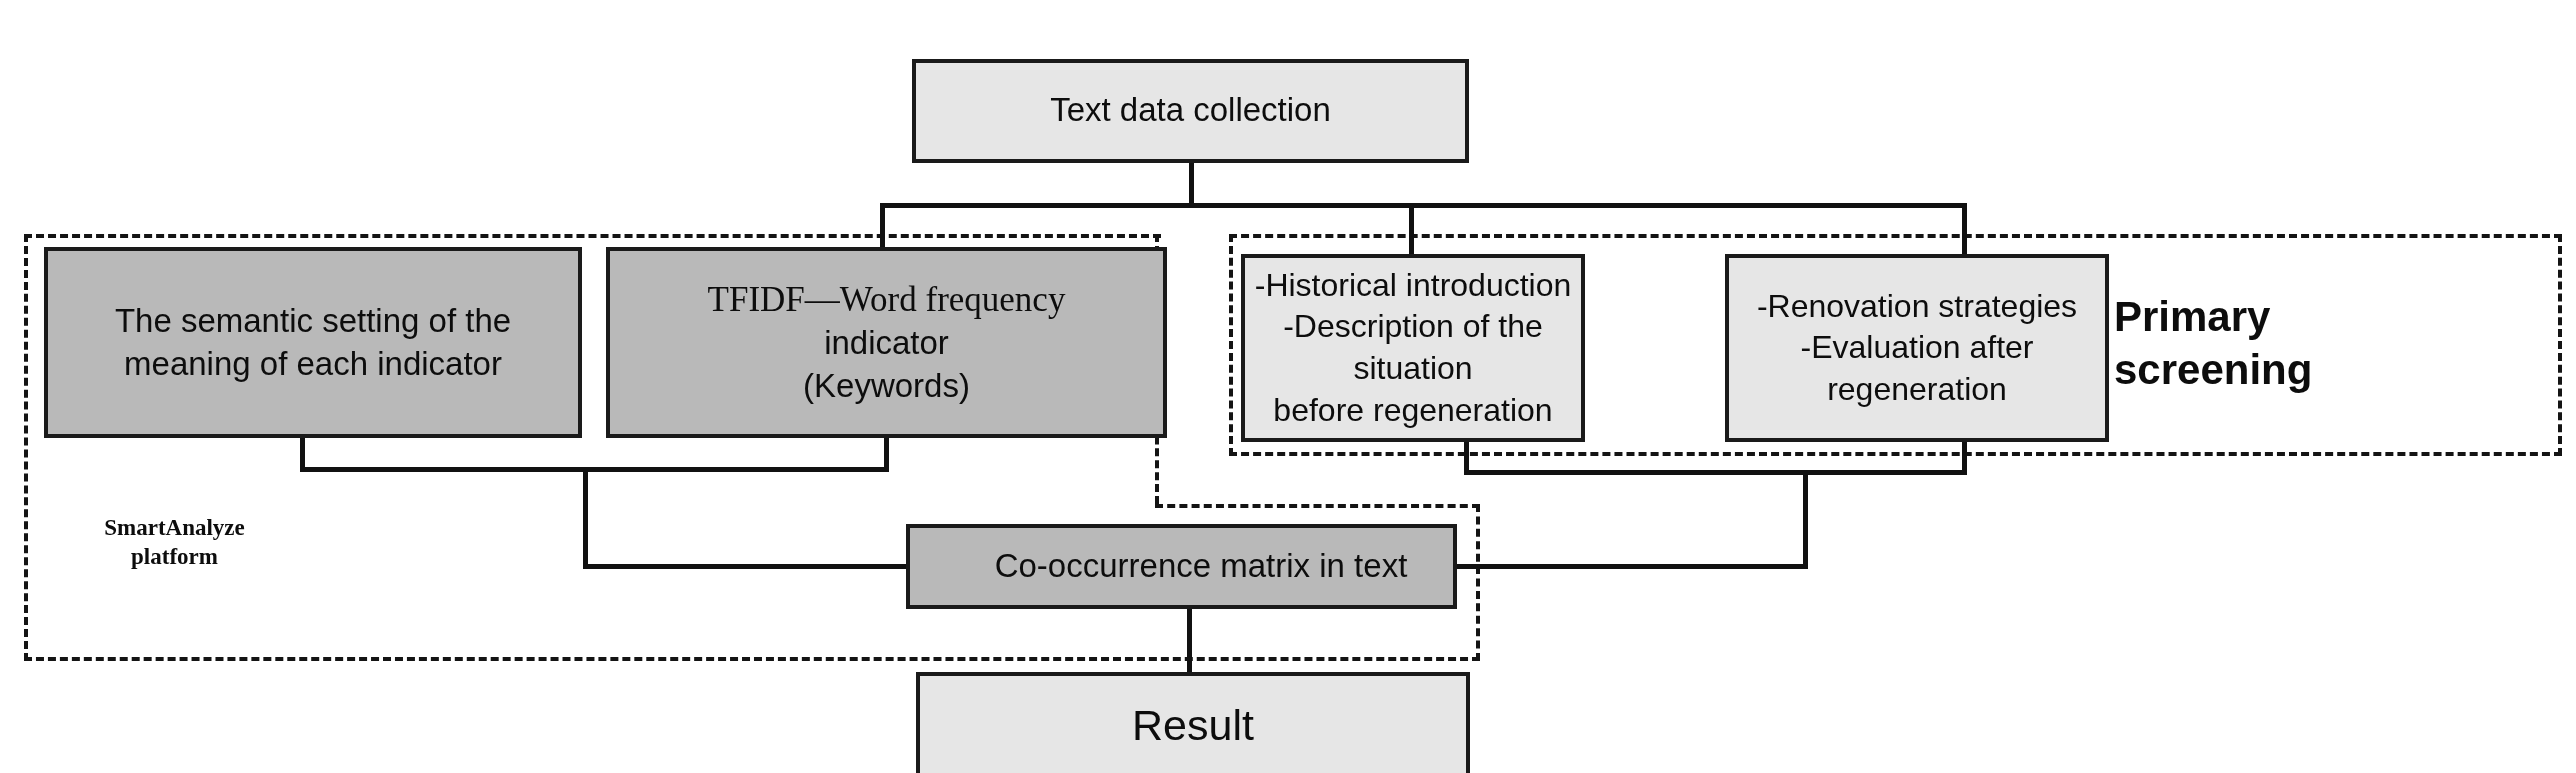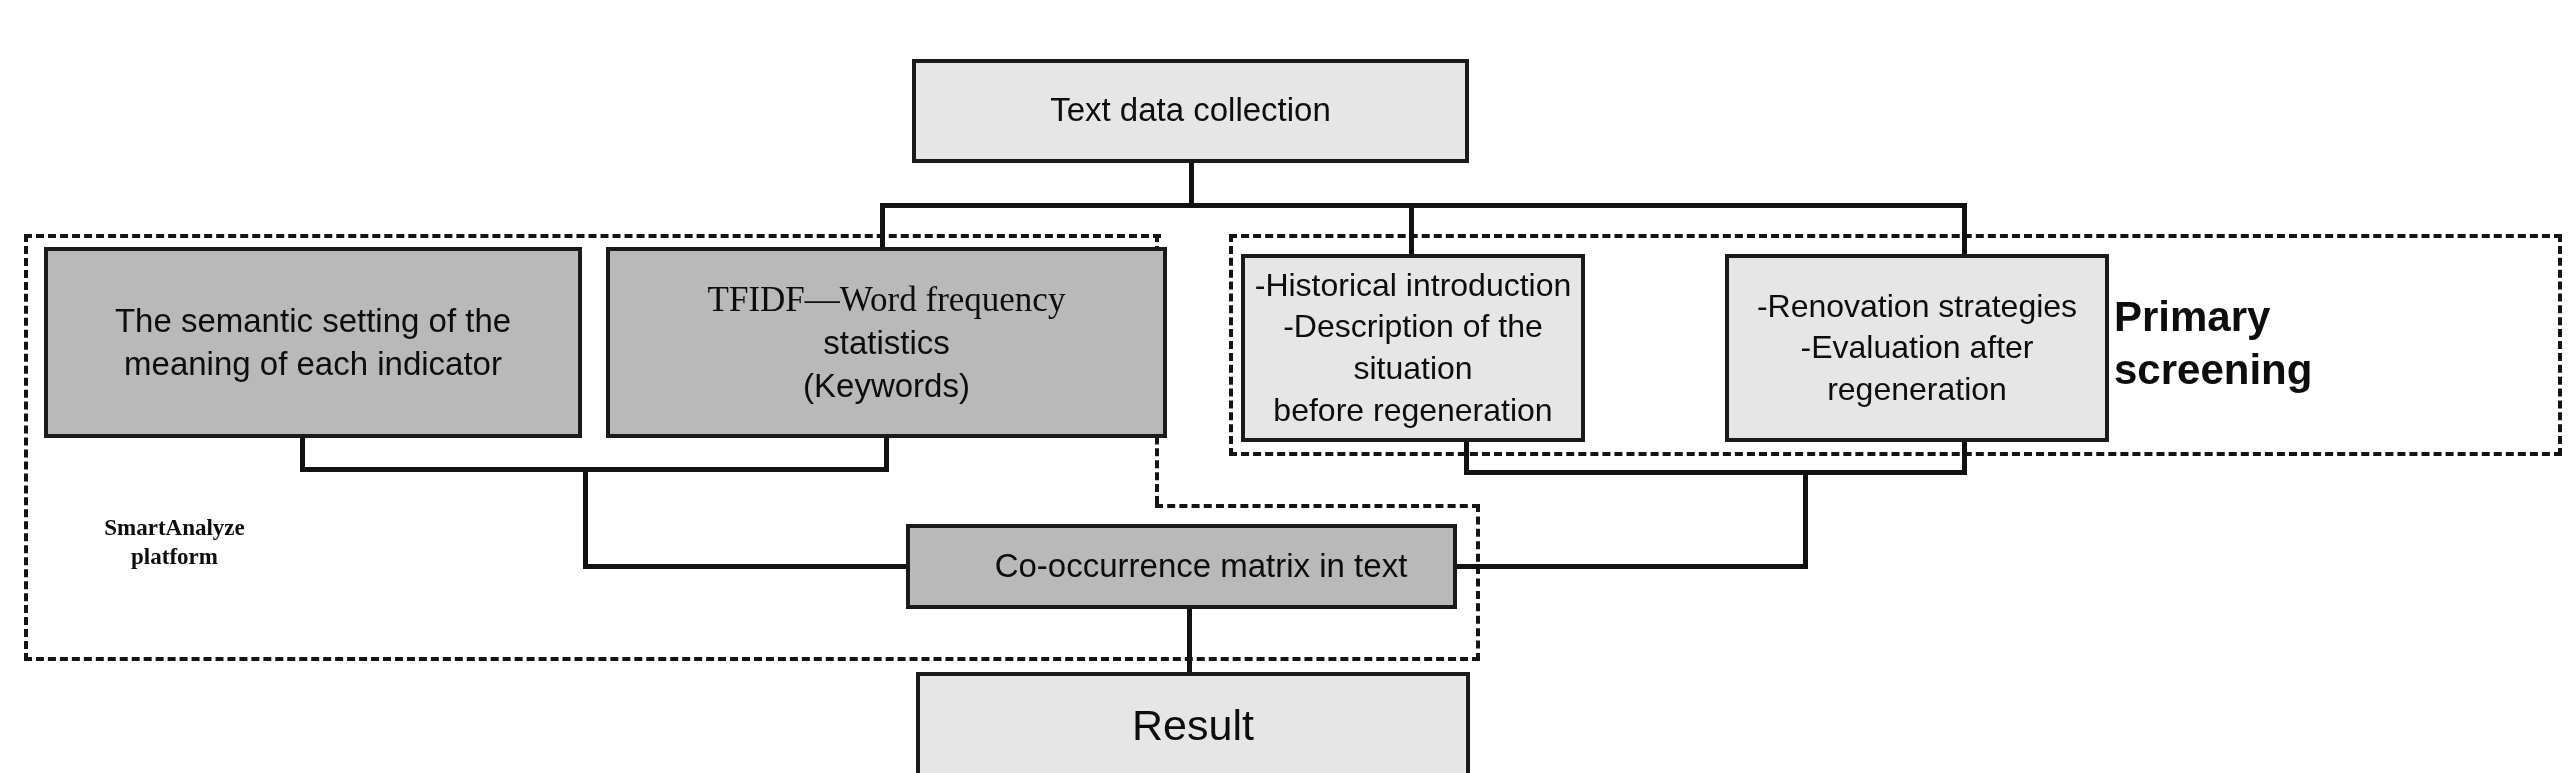--- a/index.html
+++ b/index.html
@@ -136,21 +136,21 @@
   <div id="box-collection" class="box fill-light">
     <span class="txt">Text data collection</span>
   </div>
 
   <div id="box-semantic" class="box fill-dark">
     <span class="txt">The semantic setting of the
 meaning of each indicator</span>
   </div>
 
   <div id="box-tfidf" class="box fill-dark">
-    <span class="txt"><span class="serif-line">TFIDF—Word frequency</span><br><span>statistics
+    <span class="txt"><span class="serif-line">TFIDF—Word frequency</span><br><span>indicator
 (Keywords)</span></span>
   </div>
 
   <div id="box-historical" class="box fill-light">
     <span class="txt">-Historical introduction
 -Description of the situation
 before regeneration</span>
   </div>
 
   <div id="box-renovation" class="box fill-light">

